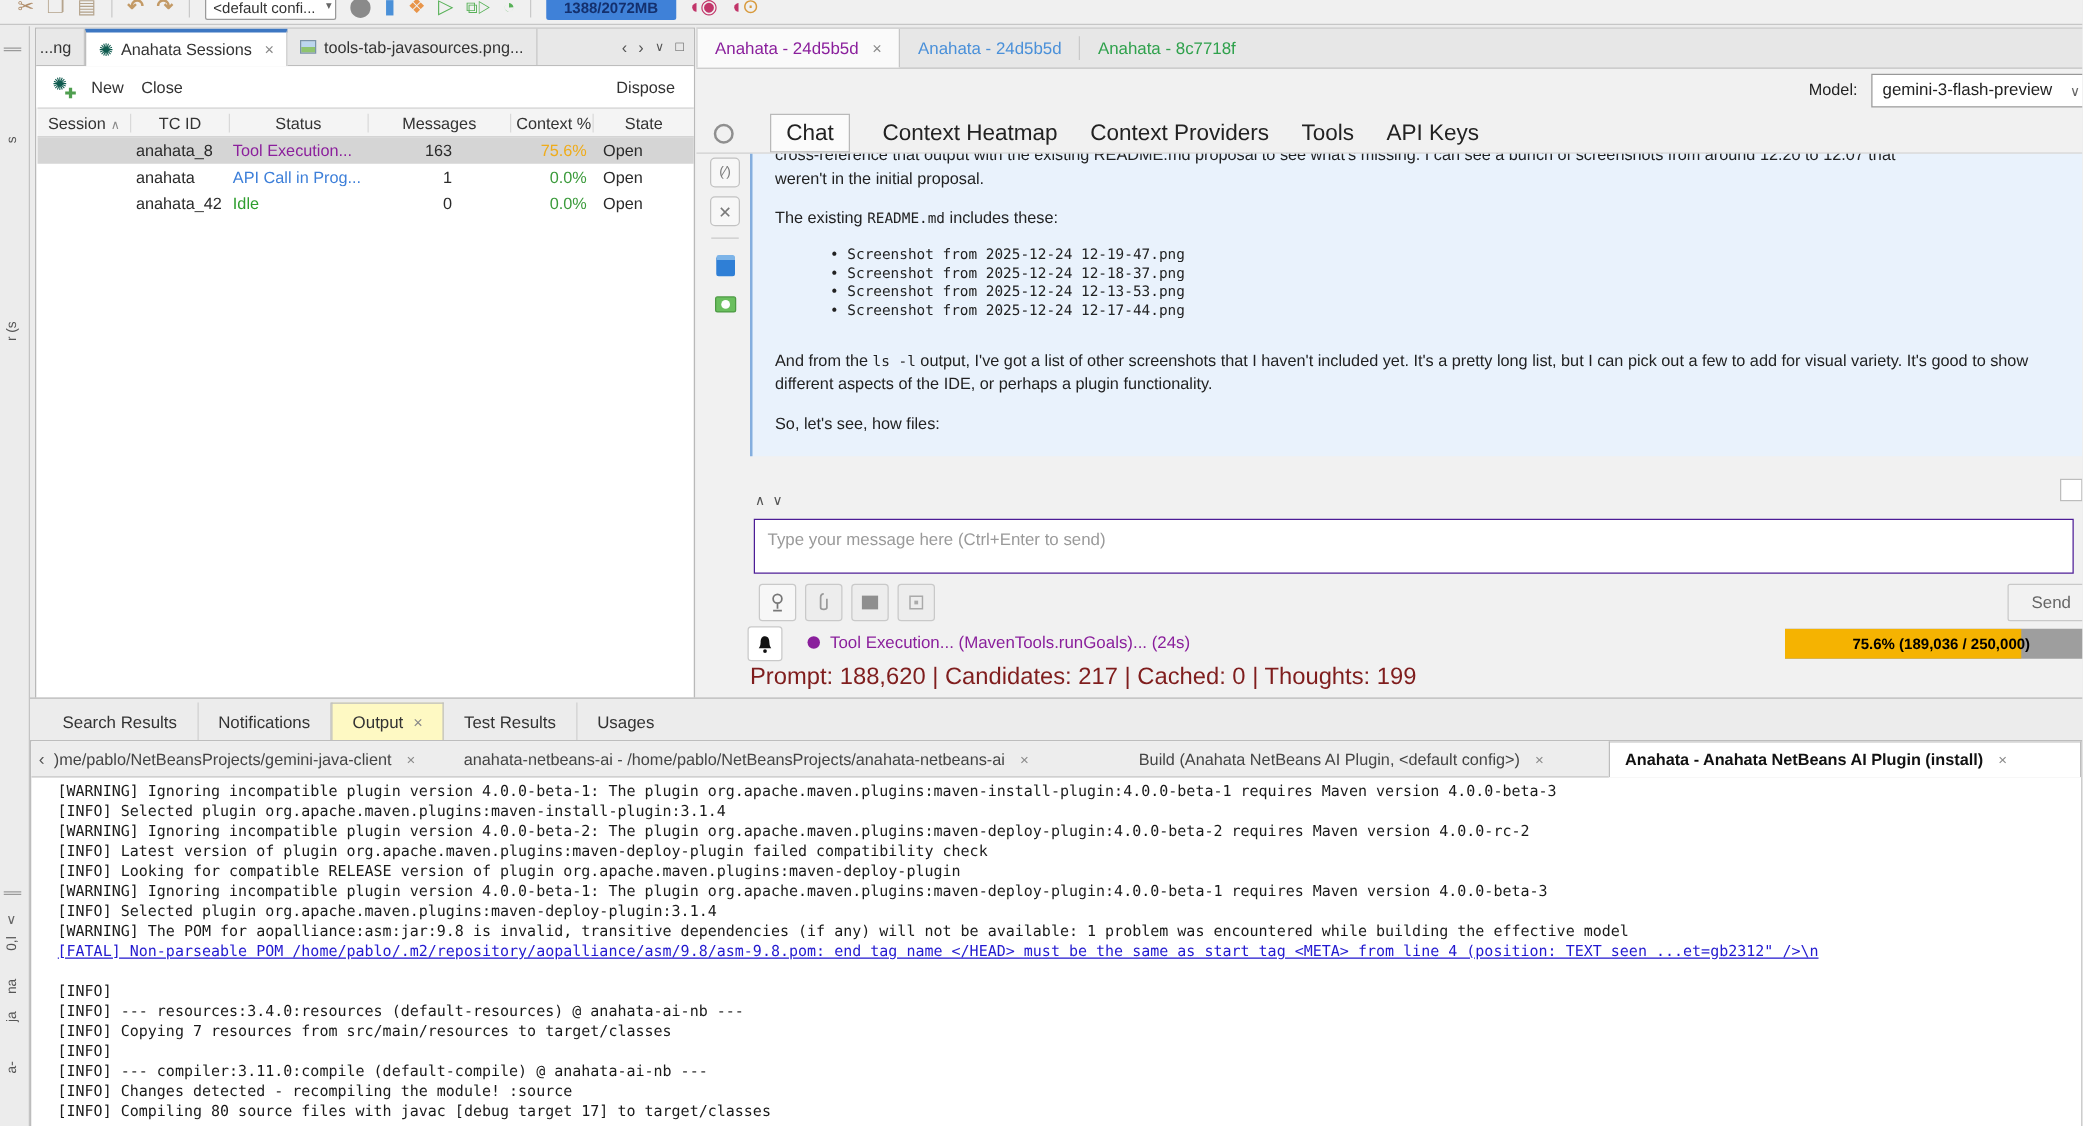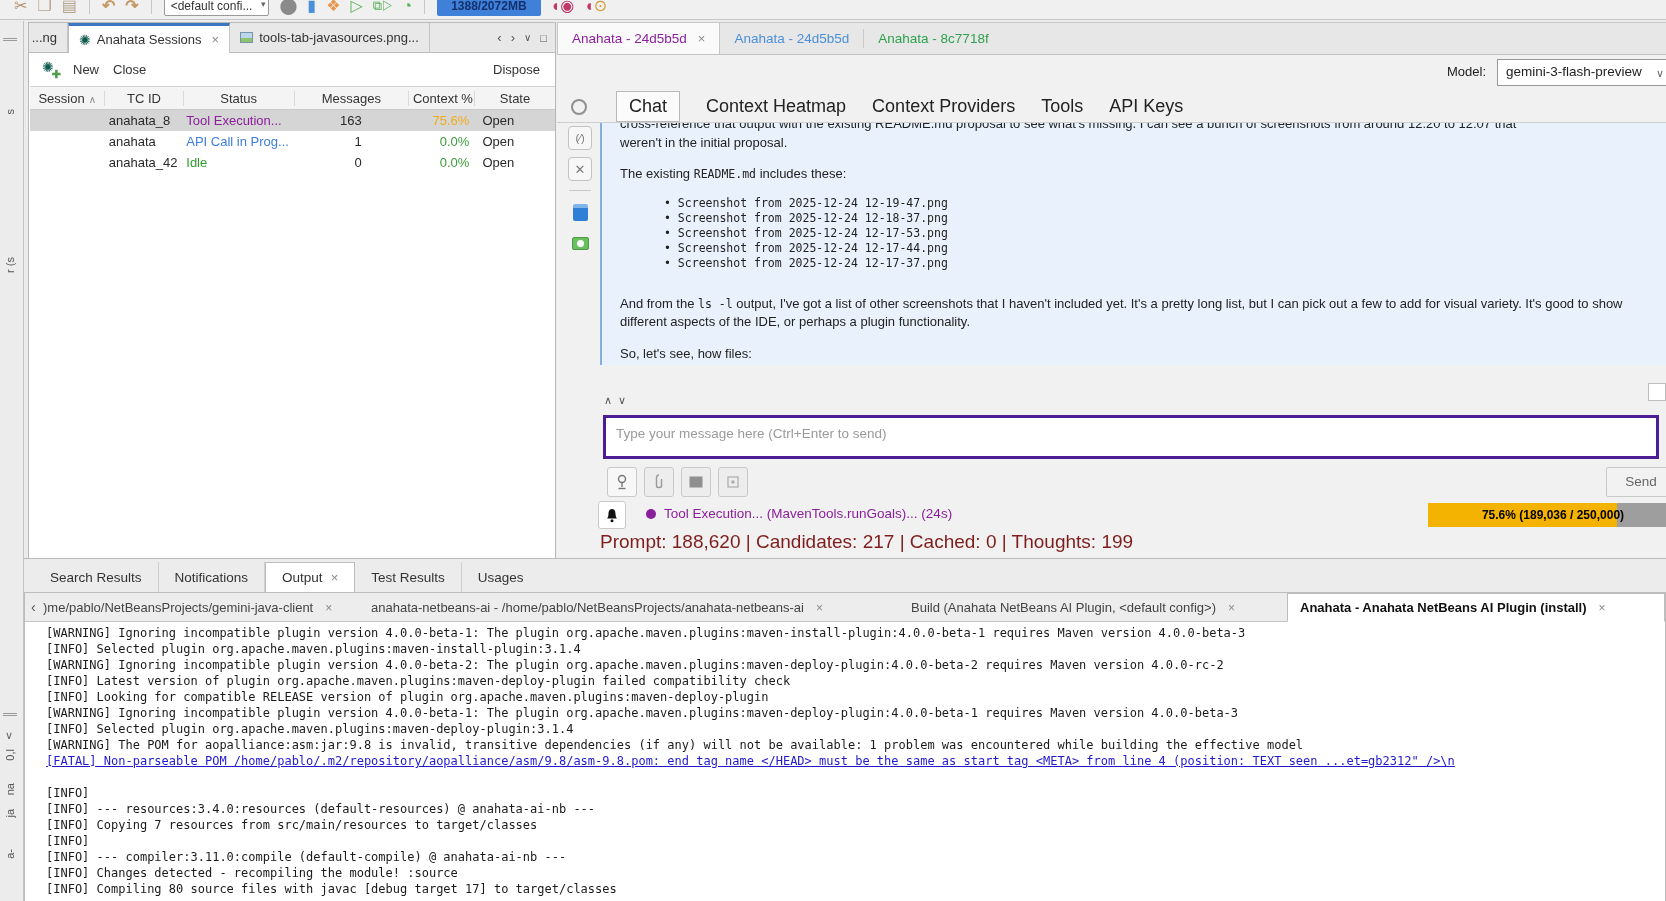--- a/index.html
+++ b/index.html
@@ -77,39 +77,39 @@
   .p-line2 { margin-top:2px; }
   .p-readme { margin-top:15px; }
   .mono { font-family:"DejaVu Sans Mono", monospace; font-size:11.5px; }
   .bullets { margin-top:14px; padding-left:44px; font-family:"DejaVu Sans Mono", monospace; font-size:11.5px; line-height:15px; }
   .bullets div:before { content:"• "; }
   .p-ls { margin-top:24px; line-height:18px; }
   .p-final { margin-top:15px; }
 
   .scroll-corner { position:absolute; right:0; top:360px; width:18px; height:18px; background:#fff; border:1px solid #bdbdbd; }
   .nav-arrows { position:absolute; left:47px; top:371px; color:#555; font-size:11px; letter-spacing:6px; }
-  .chat-input { position:absolute; left:46px; top:392px; width:1056px; height:44px; background:#fff; border:3px solid #4c1d95; resize:none; font-family:"Liberation Sans", sans-serif; font-size:13.5px; padding:8px 10px; color:#222; outline:none; }
+  .chat-input { position:absolute; left:46px; top:392px; width:1056px; height:44px; background:#fff; border:1px solid #4c1d95; resize:none; font-family:"Liberation Sans", sans-serif; font-size:13.5px; padding:8px 10px; color:#222; outline:none; }
   .chat-input::placeholder { color:#9a9a9a; }
   .attach-row { position:absolute; left:50px; top:444px; display:flex; gap:7px; }
   .abtn { width:30px; height:30px; border:1px solid #c9c9c9; border-radius:3px; background:#ededed; display:flex; align-items:center; justify-content:center; }
   .abtn.first { background:#f7f7f7; }
   .send-btn { position:absolute; left:1049px; top:444px; width:70px; height:30px; background:#f2f2f2; border:1px solid #c9c9c9; border-radius:2px; font-size:13.5px; color:#666; text-align:center; line-height:28px; }
   .bell-btn { position:absolute; left:41px; top:478px; width:28px; height:28px; background:#fff; border:1px solid #c9c9c9; border-radius:3px; display:flex; align-items:center; justify-content:center; }
   .status-line { position:absolute; left:89px; top:483px; font-size:13.5px; display:flex; align-items:center; gap:8px; }
   .status-dot { width:10px; height:10px; border-radius:50%; }
   .progress { position:absolute; left:871px; top:480px; width:250px; height:24px; background:#9e9e9e; overflow:hidden; }
   .progress .fill { height:100%; }
   .progress .plabel { position:absolute; left:0; top:0; width:100%; text-align:center; font-size:12px; font-weight:bold; color:#000; line-height:24px; }
   .stats-line { position:absolute; left:43px; top:508px; font-size:19px; color:#7f1d1d; }
 
   
   #bottom-panel { position:absolute; left:24px; top:558px; width:1642px; height:343px; background:#ececec; border-top:1px solid #b9b9b9; }
   .wtabs { position:absolute; left:0; top:3px; height:30px; display:flex; align-items:stretch; font-size:13.5px; color:#333; padding-left:10px; }
   .wtab { display:flex; align-items:center; padding:0 16px; border-right:1px solid #cfcfcf; }
-  .wtab.active { background:#ffffff; border:1px solid #bdbdbd; border-bottom:none; }
+  .wtab.active { background:#fef9c3; border:1px solid #bdbdbd; border-bottom:none; }
   .console { position:absolute; left:0; top:33px; width:1642px; height:310px; background:#fff; border:1px solid #bdbdbd; overflow:hidden; }
   .contabs { position:absolute; left:0; top:0; width:1640px; height:29px; background:#ededed; border-bottom:1px solid #c6c6c6; font-size:13px; color:#444; }
   .contab { position:absolute; top:0; height:29px; display:flex; align-items:center; gap:8px; white-space:nowrap; overflow:hidden; }
   .contab .tab-close { font-size:12px; }
   .contab.active { background:#fff; border:1px solid #bdbdbd; border-bottom:1px solid #fff; font-weight:bold; color:#111; padding:0 12px; }
   .con-scroll { position:absolute; left:6px; top:6px; color:#555; font-size:14px; }
   .log { position:absolute; left:21px; top:32px; width:1700px; font-family:"DejaVu Sans Mono", monospace; font-size:12px; line-height:16px; color:#1a1a1a; }
   .ln { height:16px; white-space:pre; overflow:hidden; }
   .ln.fatal { color:#2219cf; text-decoration:underline; }
 
@@ -263,23 +263,22 @@
 
   <div class="bubble">
     <div class="clip-line">
         <span>cross-reference that output with the existing README.md proposal to see what's missing. I can see a bunch of screenshots from around 12:20 to 12:07 that</span>
       </div>
     <div class="p-line2">weren't in the initial proposal.</div>
     <div class="p-readme"><span>The existing </span><span class="mono">README.md</span><span> includes these:</span></div>
     <div class="bullets">
       <div>Screenshot from 2025-12-24 12-19-47.png</div>
       <div>Screenshot from 2025-12-24 12-18-37.png</div>
-      <div>Screenshot from 2025-12-24 12-17-53.png</div>
+      <div>Screenshot from 2025-12-24 12-13-53.png</div>
       <div>Screenshot from 2025-12-24 12-17-44.png</div>
-      <div>Screenshot from 2025-12-24 12-17-37.png</div>
     </div>
     <div class="p-ls"><span>And from the </span><span class="mono">ls -l</span><span> output, I've got a list of other screenshots that I haven't included yet. It's a pretty long list, but I can pick out a few to add for visual variety. It's good to show different aspects of the IDE, or perhaps a plugin functionality.</span></div>
     <div class="p-final">So, let's see, how files:</div>
   </div>
 
   <div class="scroll-corner"></div>
   <div class="nav-arrows"><span>∧</span><span>∨</span></div>
 
   <textarea class="chat-input" placeholder="Type your message here (Ctrl+Enter to send)" style=""></textarea>
 

